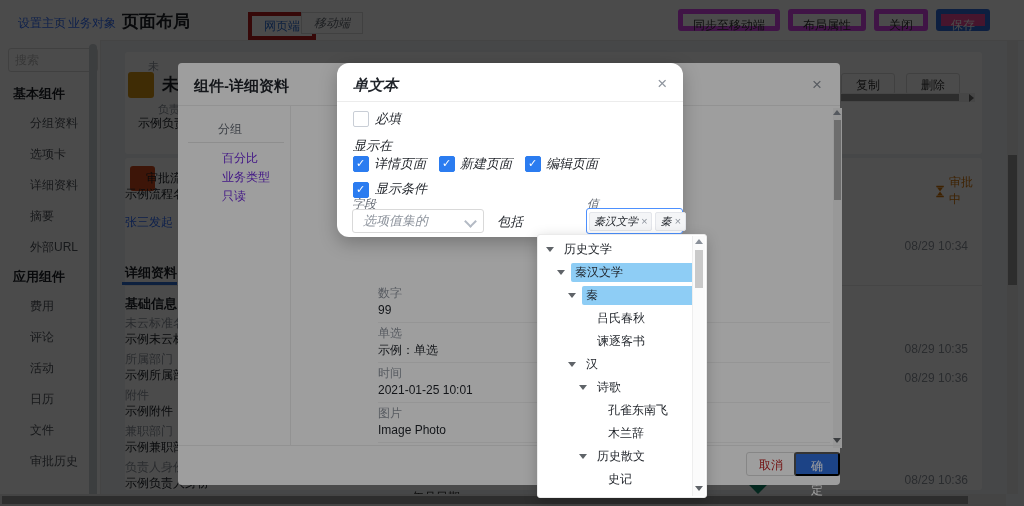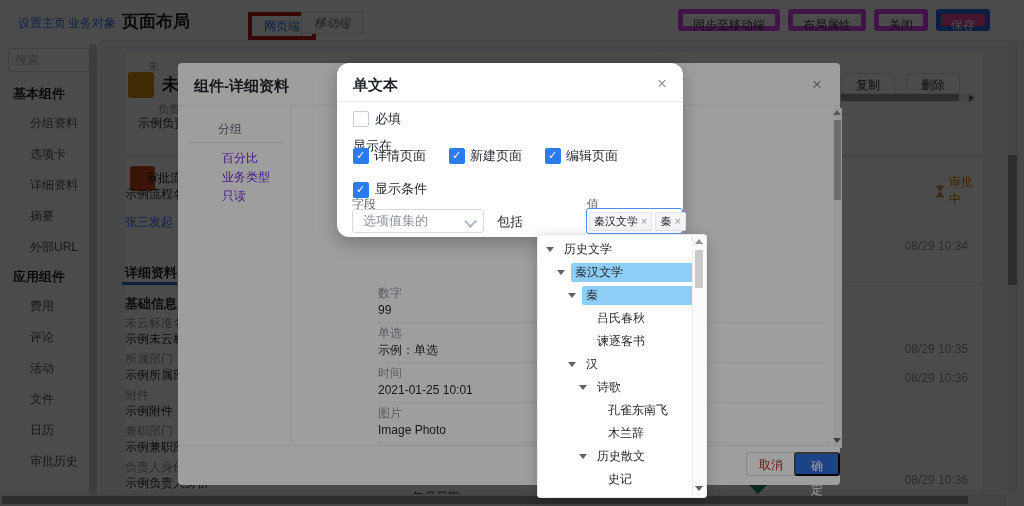--- a/index.html
+++ b/index.html
@@ -89,28 +89,28 @@
   .pv-pair .flab{font-size:12px;color:#8f959e;line-height:15px;}
   .pv-pair .fval{font-size:12px;color:#1f2329;line-height:15px;margin-top:2px;}
   #m1-scroll{position:absolute;left:655px;top:45px;width:9px;height:340px;background:#f5f5f5;}
   #m1-scroll .thumb{position:absolute;left:1px;top:12px;width:7px;height:80px;background:#b0b0b0;}
   #m1-scroll .tri{position:absolute;left:0px;}
   #m1-fdiv{position:absolute;left:0;top:382px;width:662px;height:1px;background:#ececec;}
   .m1-btn{position:absolute;top:389px;height:24px;line-height:24px;padding:0 12px;border-radius:3px;font-size:12px;}
   #m1-cancel{left:568px;border:1px solid #d9d9d9;background:#fff;color:#b91c1c;}
   #m1-ok{left:616px;background:#2e6cd9;color:#fff;}
   
-  #modal2{position:absolute;left:337px;top:63px;width:346px;height:174px;background:#fff;border-radius:12px;z-index:40;box-shadow:0 6px 18px rgba(0,0,0,.25);}
+  #modal2{position:absolute;left:337px;top:63px;width:346px;height:174px;background:#fff;border-radius:12px;z-index:40;box-shadow:0 6px 18px rgba(0,0,0,.25);font-style:italic;}
   #m2-title{position:absolute;left:16px;top:13px;font-size:15px;font-weight:bold;color:#1f2329;}
   #m2-close{position:absolute;right:16px;top:13px;}
   #m2-hdiv{position:absolute;left:0;top:38px;width:346px;height:1px;background:#ececec;}
   .cbrow{position:absolute;display:flex;align-items:center;gap:6px;font-size:13px;color:#1f2329;}
   #m2-required{left:16px;top:47px;}
   #m2-showin{position:absolute;left:16px;top:74px;font-size:13px;color:#1f2329;}
-  #m2-pages{position:absolute;left:16px;top:84px;display:flex;gap:23px;}
+  #m2-pages{position:absolute;left:16px;top:92px;display:flex;gap:13px;}
   .pgopt{display:flex;align-items:center;gap:5px;font-size:13px;color:#1f2329;}
   #m2-cond{left:16px;top:117px;align-items:flex-end;}
   #m2-fieldlab{position:absolute;left:15px;top:133px;font-size:12px;color:#646a73;}
   #m2-valuelab{position:absolute;left:250px;top:133px;font-size:12px;color:#646a73;}
   #m2-select{position:absolute;left:15px;top:146px;width:132px;height:24px;border:1px solid #d9d9d9;border-radius:3px;display:flex;align-items:center;padding:0 8px 0 10px;box-sizing:border-box;}
   #m2-select .val{flex:1;font-size:13px;color:#8f959e;}
   #m2-op{position:absolute;left:160px;top:150px;font-size:13px;color:#1f2329;}
   #m2-taginput{position:absolute;left:249px;top:145px;width:97px;height:26px;border:1px solid #4d90fe;border-radius:3px;box-sizing:border-box;display:flex;align-items:center;gap:3px;padding:0 2px;background:#fff;}
   .tag{display:flex;align-items:center;gap:3px;background:#f4f5f7;border:1px solid #e4e6eb;border-radius:2px;padding:1px 4px;font-size:11px;color:#1f2329;white-space:nowrap;}
   .tag .x{color:#8f959e;font-size:11px;}
@@ -162,22 +162,22 @@
           <div class="sb-item">详细资料</div>
           <div class="sb-item">摘要</div>
           <div class="sb-item">外部URL</div>
           <div class="sb-title">
             <div style="display: inline;">应用组件</div>
             <div class="tri up"></div>
           </div>
           <div class="sb-item">费用</div>
           <div class="sb-item">评论</div>
           <div class="sb-item">活动</div>
+          <div class="sb-item">日历</div>
           <div class="sb-item">文件</div>
-          <div class="sb-item">日历</div>
           <div class="sb-item">审批历史</div>
         </div>
       <div id="sb-scroll"></div>
     </div>
 
     <div id="card1">
       <span id="c1-frag1">未</span>
       <div id="c1-avatar"></div>
       <span id="c1-frag2">未</span>
       <span id="c1-phonelab">负责人电话</span>

